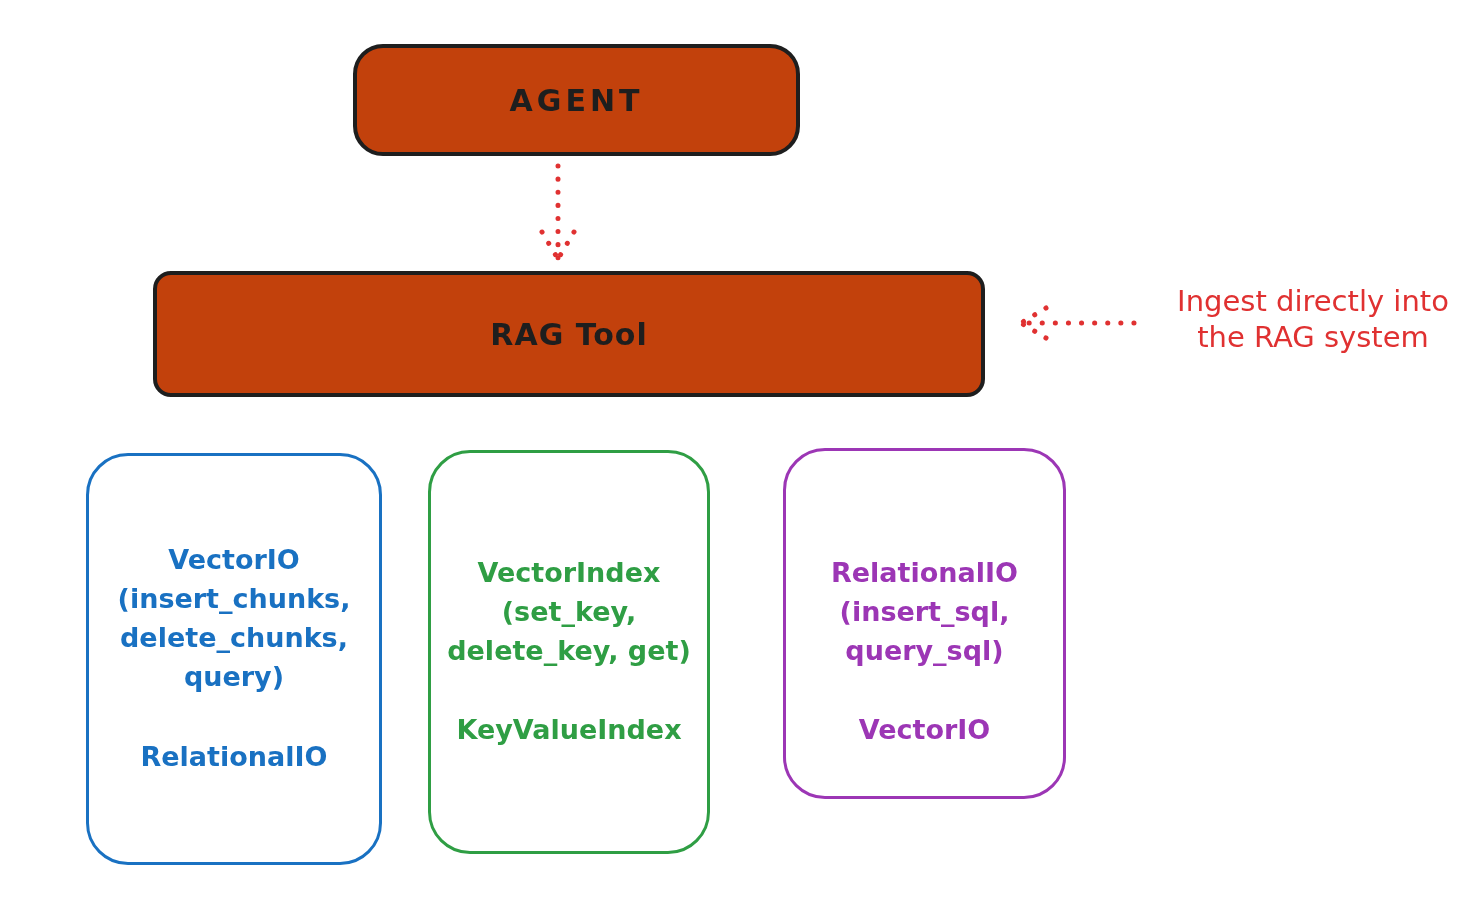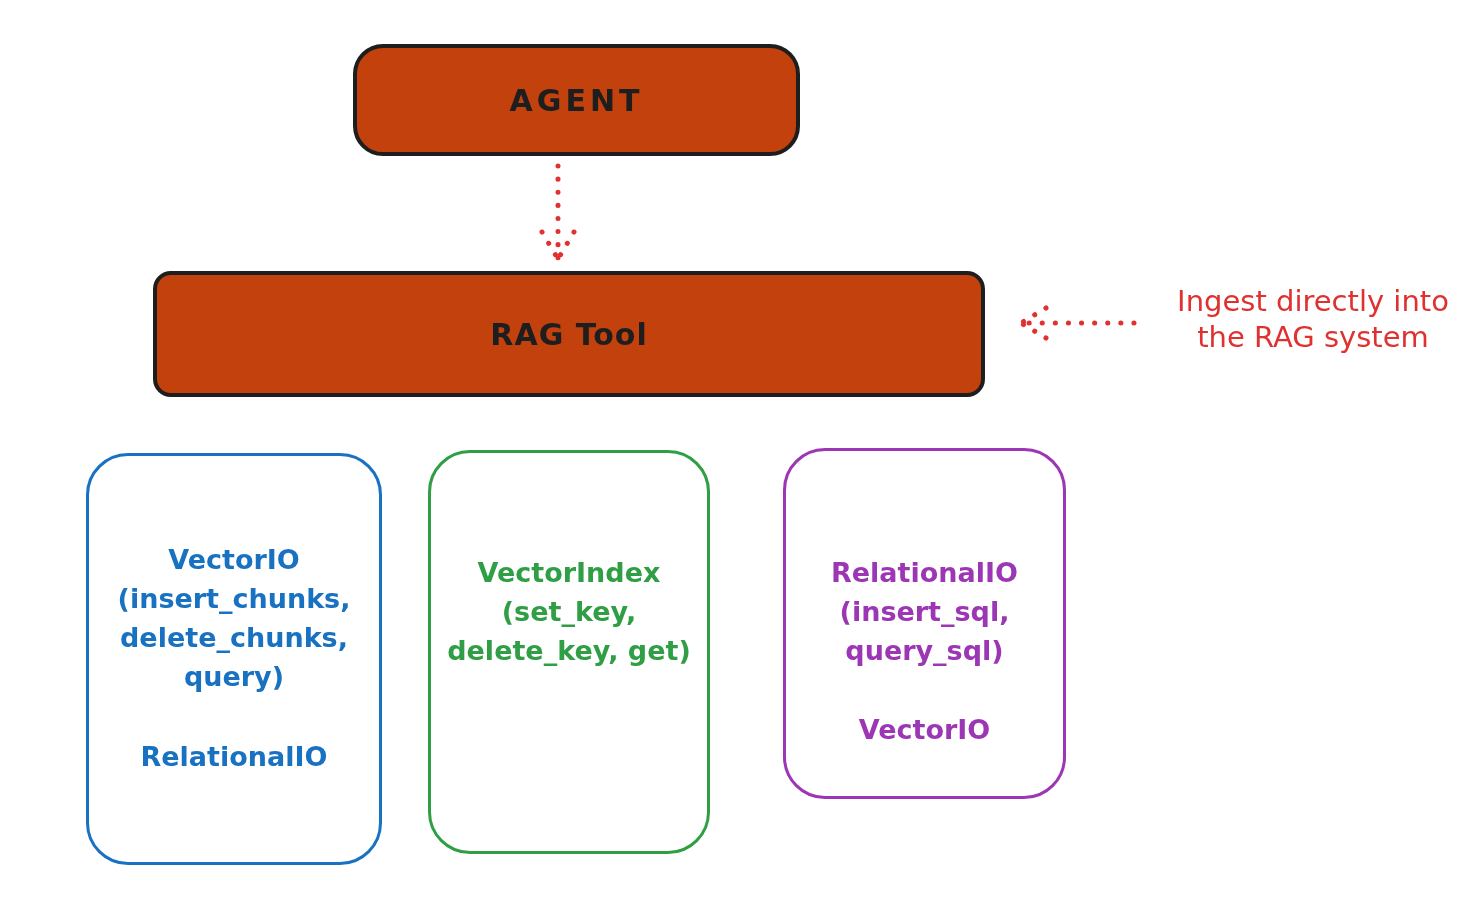--- a/index.html
+++ b/index.html
@@ -142,20 +142,21 @@
 (insert_chunks,
 delete_chunks,
 query)</div>
     <div class="index">RelationalIO</div>
   </div>
 
   <div class="storage-box box-keyvalue">
     <div class="interface">VectorIndex
 (set_key,
 delete_key, get)</div>
+    <div class="index">KeyValueIndex</div>
   </div>
 
   <div class="storage-box box-relational">
     <div class="interface">RelationalIO
 (insert_sql,
 query_sql)</div>
     <div class="index">VectorIO</div>
   </div>
 
 </div>

